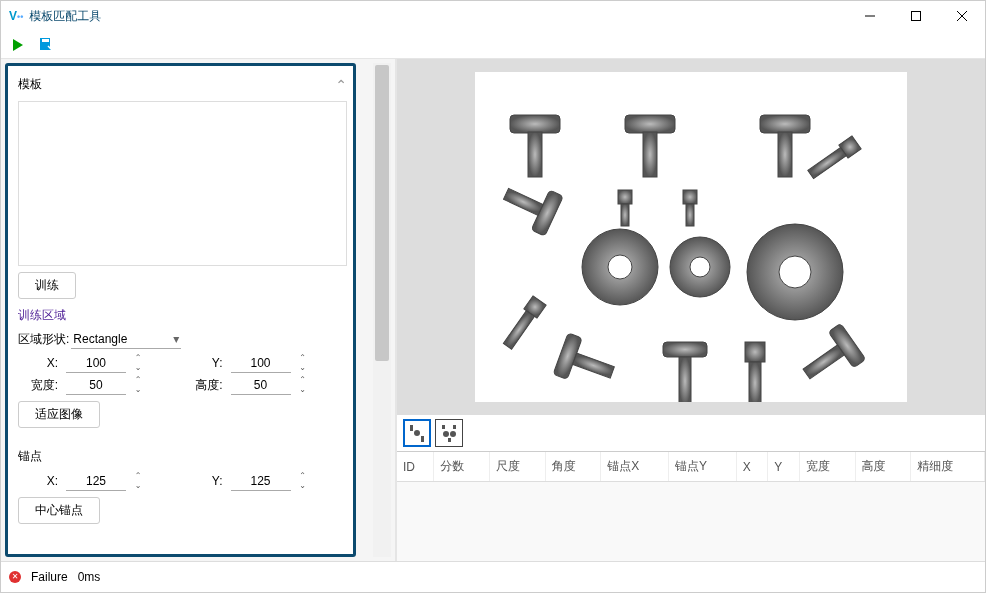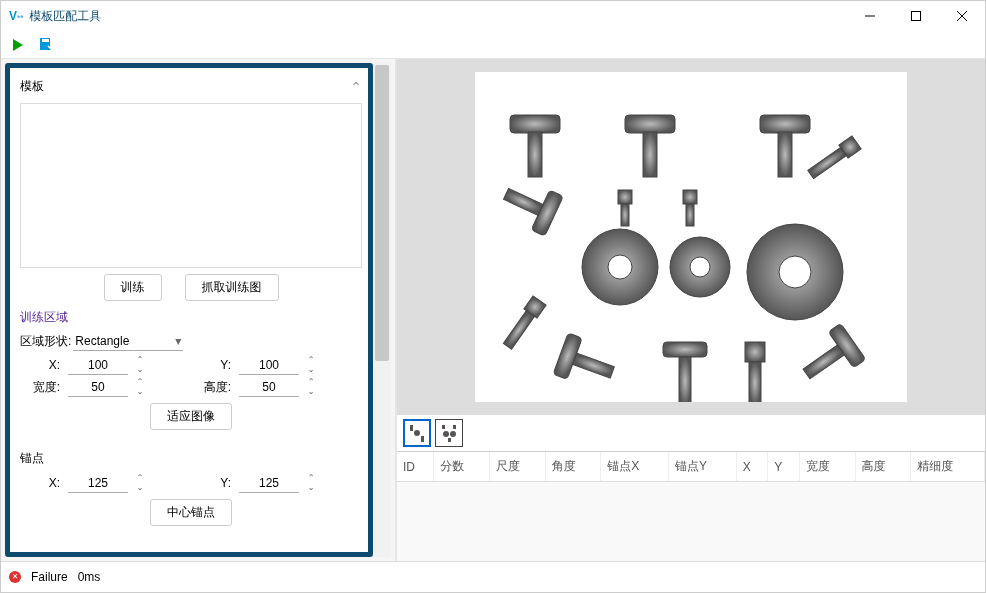--- a/index.html
+++ b/index.html
@@ -13,46 +13,46 @@
 .winbtn { width:46px; height:30px; display:flex; align-items:center; justify-content:center; }
 .winbtn svg { width:10px; height:10px; }
 
 
 .toolbar { height:28px; display:flex; align-items:center; padding:0 8px; gap:10px; border-bottom:1px solid #e5e5e5; }
 .toolbar .tbtn { width:18px; height:18px; display:flex; align-items:center; justify-content:center; cursor:pointer; }
 
 
 .main { flex:1; display:flex; overflow:hidden; }
 .leftwrap { width:394px; display:flex; background:#f5f5f5; }
-.leftpanel { flex:1; overflow-y:auto; padding:6px 4px 6px 8px; background:#fff; margin:4px 0 4px 4px; border:5px solid #0c4a6e; border-radius:3px; position:relative; }
+.leftpanel { flex:1; overflow-y:auto; padding:6px 4px 6px 8px; background:#fff; margin:4px 17px 4px 4px; border:3px solid #0c4a6e; border-radius:3px; position:relative; }
 .leftscroll { width:18px; background:#f1f1f1; margin:4px 4px 4px 0; position:relative; }
 .leftscroll .thumb { position:absolute; left:2px; right:2px; top:2px; height:60%; background:#c7c7c7; border-radius:2px; }
 
 
 .sechdr { display:flex; align-items:center; justify-content:space-between; padding:4px 2px; }
 .expicon { color:#999; font-size:14px; cursor:pointer; }
 
 
 .tplprev { margin:4px 2px; height:165px; border:1px solid #ddd; background:#fff; }
 .btn { padding:4px 16px; border:1px solid #ccc; background:#fff; cursor:pointer; border-radius:3px; }
-.btncenter { display:flex; justify-content:center; gap:23px; margin:6px 2px; }
+.btncenter { display:flex; justify-content:space-between; gap:23px; margin:6px 2px; }
 
 
 .frow { display:flex; align-items:center; margin:4px 2px; gap:2px; }
 .dropdown { flex:1; border:none; border-bottom:1px solid #aaa; padding:2px 16px 2px 2px; background:#fff; position:relative; max-width:110px; }
 .dropdown::after { content:"▾"; position:absolute; right:2px; color:#666; }
 .subhdr { padding:2px 2px; color:#4c1d95; }
 
 .xyrow { display:flex; align-items:center; margin:2px 2px; }
 .xyitem { flex:1; display:flex; align-items:center; }
 .xylbl { width:48px; text-align:right; padding-right:8px; }
 .numfield { width:60px; text-align:center; border:none; border-bottom:1px solid #aaa; padding:2px; background:#fff; }
 .spinbtns { display:flex; flex-direction:column; margin-left:4px; }
 .spin { width:16px; height:10px; font-size:8px; line-height:8px; display:flex; align-items:center; justify-content:center; cursor:pointer; color:#555; }
-.rowright { display:flex; justify-content:center; margin:6px 2px; }
+.rowright { display:flex; justify-content:flex-start; margin:6px 2px; }
 
 .divider { height:10px; }
 
 
 .rightpanel { flex:1; display:flex; flex-direction:column; border-left:2px solid #e5e5e5; }
 .imgarea { flex:1; display:flex; align-items:center; justify-content:center; background:#ddd; padding:6px; overflow:hidden; }
 .imgcanvas { width:432px; height:330px; background:#fff; display:flex; align-items:center; justify-content:center; position:relative; }
 
 .thumbs { height:36px; display:flex; align-items:center; padding:3px 6px; gap:4px; background:#fff; }
 .thumb-img { width:28px; height:28px; border:1px solid #444; background:#fff; display:flex; align-items:center; justify-content:center; font-size:8px; cursor:pointer; }
@@ -114,21 +114,20 @@
   <div class="leftwrap">
     <div class="leftpanel">
 
       <div class="sechdr">
         <span>模板</span>
         <span class="expicon">⌃</span>
       </div>
       <div class="tplprev"></div>
       <div class="btncenter">
         <button class="btn">训练</button>
-        <button class="btn">抓取训练图</button>
       </div>
 
       <div class="subhdr">训练区域</div>
       <div class="frow">
         <span>区域形状:</span>
         <div class="dropdown"><span>Rectangle</span></div>
       </div>
       <div class="xyrow">
         <div class="xyitem">
           <span class="xylbl">X:</span>

